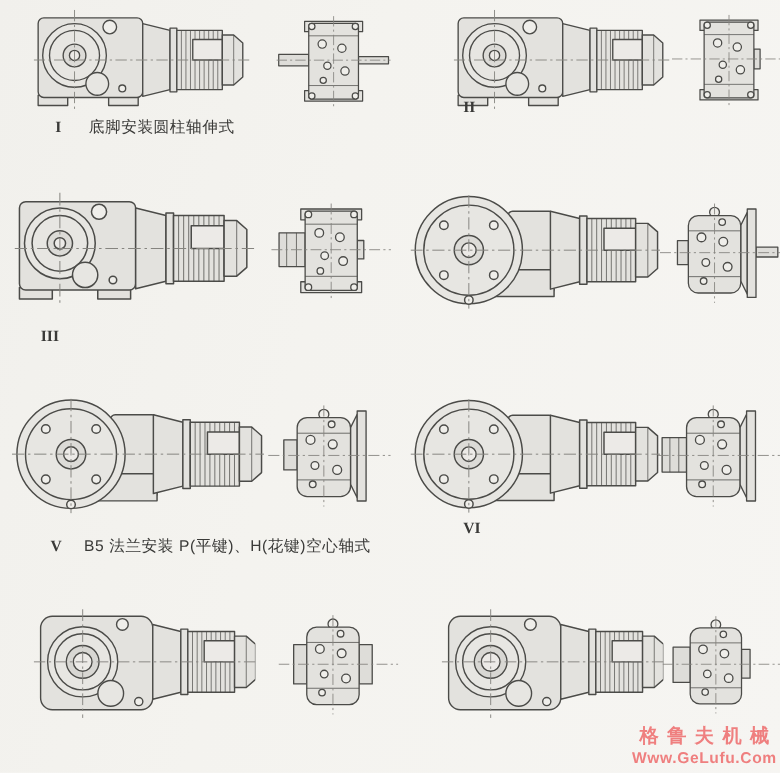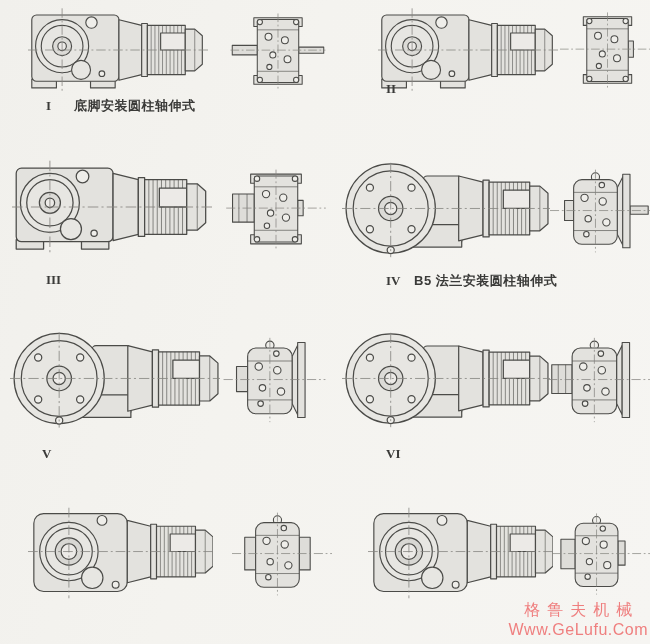--- a/index.html
+++ b/index.html
@@ -20,28 +20,28 @@
   .cl{stroke:#85847f;stroke-width:0.8;stroke-dasharray:10 3 2 3;fill:none;}
   .caption{
     position:absolute;display:flex;align-items:baseline;white-space:nowrap;
     color:#3a3a38;
   }
   .caption .numeral{
     font-family:"Liberation Serif",serif;font-weight:700;font-size:13px;
     min-width:28px;
   }
   .caption .cap-text{
-    font-weight:700;font-size:13px;letter-spacing:0.5px;
+    font-weight:400;font-size:13px;letter-spacing:0.5px;
   }
   .watermark{
     position:absolute;right:2px;bottom:4px;text-align:center;
     color:var(--watermark);line-height:1.25;
   }
-  .watermark .wm-cn{font-size:16px;font-weight:400;letter-spacing:7px;padding-left:7px;}
-  .watermark .wm-url{font-size:16px;font-weight:400;letter-spacing:0.5px;}
+  .watermark .wm-cn{font-size:16px;font-weight:700;letter-spacing:7px;padding-left:7px;}
+  .watermark .wm-url{font-size:13px;font-weight:700;letter-spacing:0.5px;}
 </style>
 </head>
 <body>
 
 <div class="page">
 
   <svg width="0" height="0" style="position:absolute" aria-hidden="true">
     <defs>
 
       <g id="motorunit" stroke="#4b4b48" stroke-width="1.2" fill="#e3e2de" stroke-linejoin="round">
@@ -273,45 +273,42 @@
   <svg class="drawing" style="left:222px;top:166px" width="108" height="86">
       <use href="#sym-rear-shrink"></use>
     </svg>
   <svg class="drawing" style="left:342px;top:160px" width="208" height="100">
       <use href="#sym-side-flange"></use>
     </svg>
   <svg class="drawing" style="left:550px;top:166px" width="100" height="90">
       <use href="#sym-rear-flange-shaft"></use>
     </svg>
 
-  <div class="caption" style="left:46px;top:272px">
+  <div class="caption" style="left:34px;top:272px">
     <span class="numeral">III</span>
-  </div>
-  <div class="caption" style="left:386px;top:272px">
-    <span class="numeral">IV</span>
-    <span class="cap-text">B5 法兰安装圆柱轴伸式</span>
   </div>
 
   <svg class="drawing" style="left:10px;top:328px" width="210" height="104">
       <use href="#sym-side-flange"></use>
     </svg>
   <svg class="drawing" style="left:222px;top:336px" width="105" height="88">
       <use href="#sym-rear-flange-hollow"></use>
     </svg>
   <svg class="drawing" style="left:342px;top:328px" width="208" height="104">
       <use href="#sym-side-flange"></use>
     </svg>
   <svg class="drawing" style="left:548px;top:336px" width="102" height="88">
       <use href="#sym-rear-flange-shrink"></use>
     </svg>
 
   <div class="caption" style="left:42px;top:446px">
     <span class="numeral">V</span>
-  </div>
-  <div class="caption" style="left:386px;top:446px">
+    <span class="cap-text">B5 法兰安装 P(平键)、H(花键)空心轴式</span>
+  </div>
+  <div class="caption" style="left:386px;top:432px">
     <span class="numeral">VI</span>
   </div>
 
   <svg class="drawing" style="left:28px;top:504px" width="185" height="98">
       <use href="#sym-side-plain"></use>
     </svg>
   <svg class="drawing" style="left:232px;top:510px" width="100" height="88">
       <use href="#sym-rear-plain-tabs"></use>
     </svg>
   <svg class="drawing" style="left:368px;top:504px" width="185" height="98">

